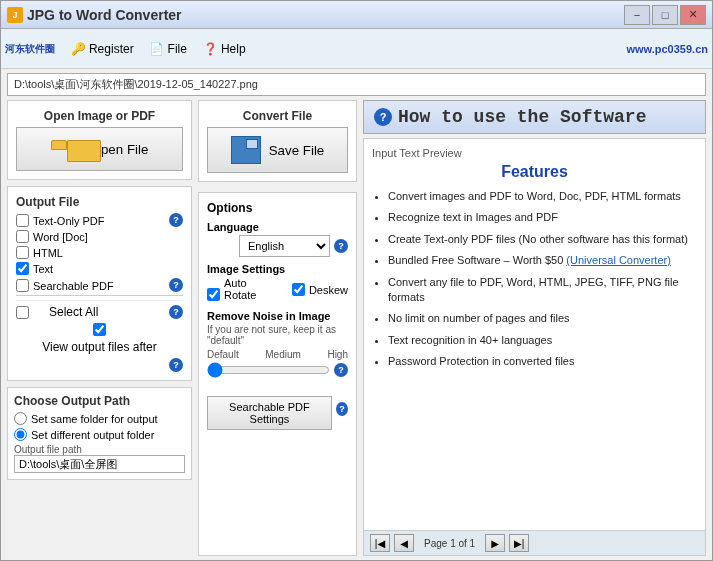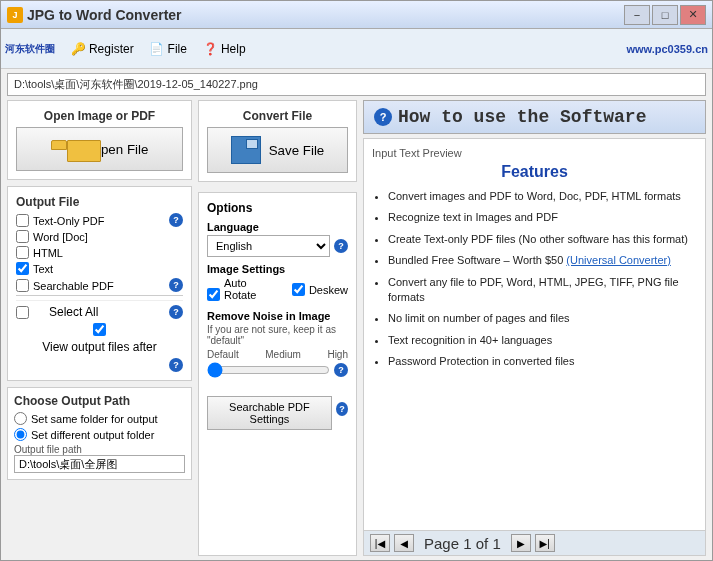--- a/index.html
+++ b/index.html
@@ -304,20 +304,21 @@
       align-items: center;
       gap: 4px;
     }
     .lang-select {
       flex: 1;
       border: 1px solid #aaa;
       padding: 2px 4px;
       font-size: 11px;
       background: white;
       height: 22px;
+      margin-left: 32px;
     }
     .image-settings-row {
       display: flex;
       align-items: center;
       gap: 10px;
     }
     .slider-container {
       display: flex;
       flex-direction: column;
     }
@@ -415,21 +416,21 @@
       border: 1px solid #999;
       width: 20px;
       height: 18px;
       display: flex;
       align-items: center;
       justify-content: center;
       cursor: pointer;
       font-size: 10px;
     }
     .page-text {
-      font-size: 15px;
+      font-size: 10px;
       color: #333;
       margin: 0 6px;
     }
     input[type=checkbox] { width: 13px; height: 13px; cursor: pointer; }
     input[type=radio] { width: 13px; height: 13px; cursor: pointer; }
     .separator { height: 1px; background: #ccc; margin: 3px 0; }
   </style>
 </head>
 <body>
 

